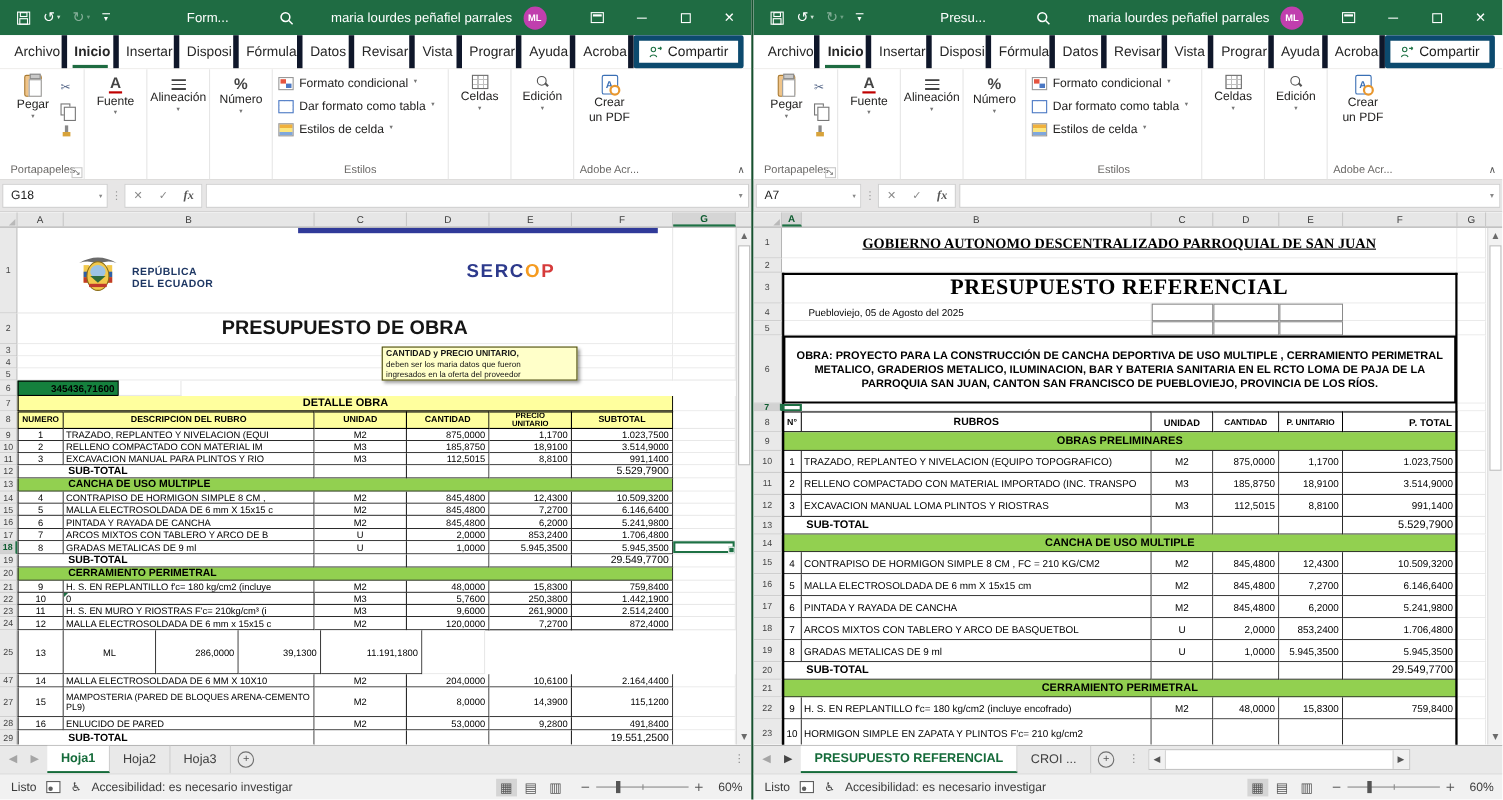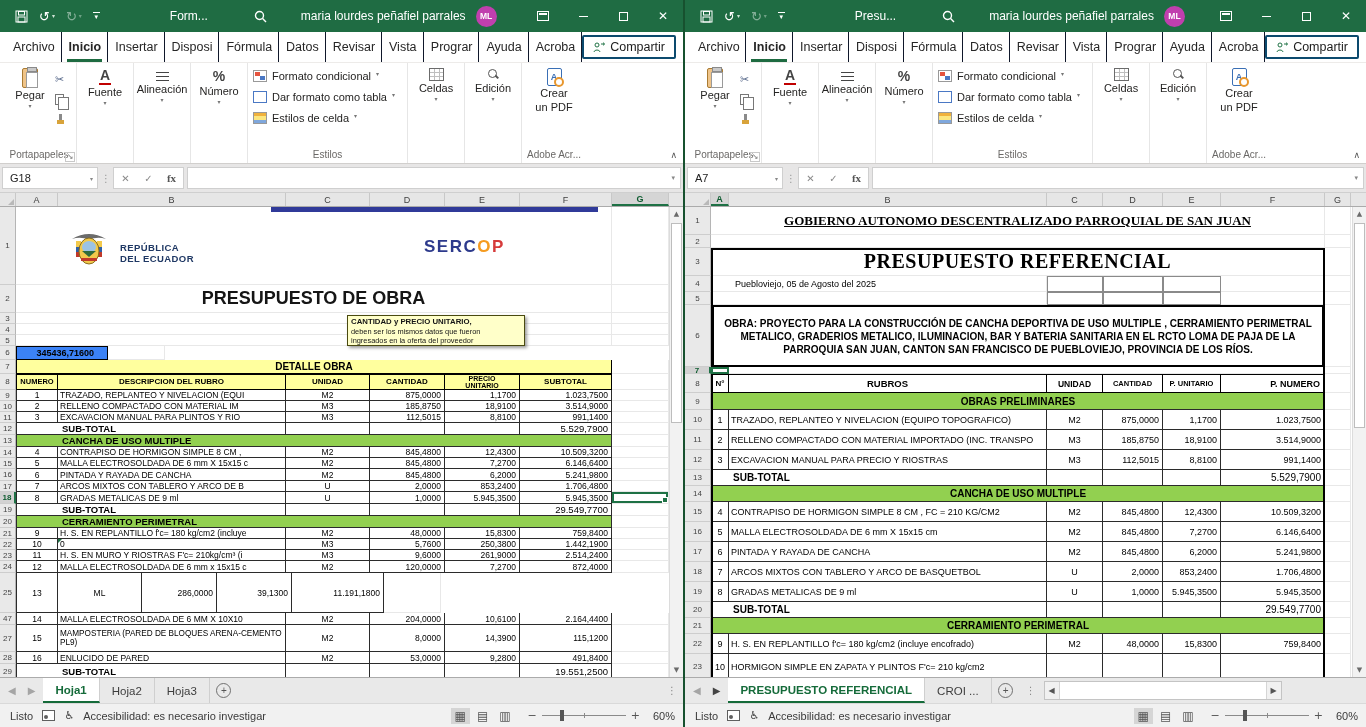--- a/index.html
+++ b/index.html
@@ -22,24 +22,24 @@
 .tuser{margin-left:34px;white-space:nowrap;font-size:12px}
 .avatar{width:21px;height:21px;border-radius:50%;background:#C03FAE;color:#fff;font-size:8.5px;font-weight:700;display:flex;align-items:center;justify-content:center;margin-left:10px}
 .wctrl{margin-left:auto;display:flex;height:32px}
 .wbtn{width:40px;display:flex;align-items:center;justify-content:center;color:#fff}
 .ic-ribdisp{width:12px;height:10px;border:1px solid #fff;position:relative}
 .ic-ribdisp::after{content:"";position:absolute;left:1px;right:1px;top:1px;height:2px;background:#fff}
 .ic-min{width:9px;height:1px;background:#fff}
 .ic-rest{width:9px;height:9px;border:1px solid #fff}
 
 .mbar{flex:0 0 30px;display:flex;align-items:center;background:#fff;padding-left:6px;border-bottom:1px solid #EDEBE9}
-.mtab{padding:0 7px;height:30px;display:flex;align-items:center;font-size:12.5px;color:#262626;border-right:1px solid #0f172a;white-space:nowrap;position:relative;overflow:hidden}
+.mtab{padding:0 7px;height:30px;display:flex;align-items:center;font-size:12.5px;color:#262626;border-right:5px solid #0f172a;white-space:nowrap;position:relative;overflow:hidden}
 .mtab.active{font-weight:700}
 .mtab.active::after{content:"";position:absolute;left:5px;right:5px;bottom:0;height:3px;background:#1E6B41}
-.share{margin-left:auto;display:flex;align-items:center;gap:5px;border:2px solid #0c4a6e;border-radius:2px;padding:3px 9px;font-size:12.5px;color:#1b1b1b;background:#fff;margin-right:7px;white-space:nowrap}
+.share{margin-left:auto;display:flex;align-items:center;gap:5px;border:5px solid #0c4a6e;border-radius:2px;padding:3px 9px;font-size:12.5px;color:#1b1b1b;background:#fff;margin-right:7px;white-space:nowrap}
 
 .ribbon{flex:0 0 101px;background:#fff;border-bottom:1px solid #D1CFCD;display:flex;position:relative;padding-left:2px}
 .rgroup{display:flex;flex-direction:column;border-right:1px solid #E6E6E6;padding:3px 5px 0}
 .rgc{flex:1;display:flex;align-items:flex-start}
 .glabel{height:15px;font-size:10px;color:#6A6866;text-align:center;line-height:13px;white-space:nowrap;position:relative}
 .bigbtn{width:46px;display:flex;flex-direction:column;align-items:center;font-size:11px;color:#252423;padding-top:2px;gap:1px;text-align:center;line-height:1.15}
 .bigbtn .dd{font-size:6px;color:#777}
 .smcol{display:flex;flex-direction:column;gap:7px;padding:7px 2px 0;align-items:flex-start}
 .smitem{display:flex;align-items:center;gap:2px;height:13px}
 .srowbtn{display:flex;gap:5px;font-size:11px;color:#252423;height:21px;white-space:nowrap}
@@ -70,21 +70,21 @@
 .ic-find::after{content:"";position:absolute;left:8px;top:8px;width:4px;height:1.5px;background:#555;transform:rotate(45deg)}
 .ic-pdf{width:15px;height:18px;border:1px solid #3a6fb5;border-radius:2px;position:relative;background:#fff;color:#3a6fb5;font-size:9px;font-weight:700;display:flex;align-items:center;justify-content:center}
 .ic-pdf::after{content:"";position:absolute;right:-3px;bottom:-2px;width:6px;height:6px;border:2px solid #E8972E;border-radius:50%;background:#fff}
 
 .fxbar{flex:0 0 29px;background:#E7E6E6;display:flex;align-items:center;padding:3px 2px;gap:3px;border-bottom:1px solid #CFCFCF}
 .namebox{width:96px;height:22px;background:#fff;border:1px solid #CFCFCF;display:flex;align-items:center;font-size:11px;color:#222;padding-left:7px;position:relative}
 .namebox .dd{position:absolute;right:4px;font-size:6px;color:#888}
 .fxdots{color:#999;font-size:10px;width:9px;text-align:center}
 .fxbtns{height:22px;background:#fff;border:1px solid #CFCFCF;display:flex;align-items:center}
 .fxbtns span{width:23px;text-align:center;font-size:10px;color:#8a8a8a}
-.fx-it{font-family:"Liberation Serif",serif;font-weight:700;font-size:11px!important;color:#555!important}
+.fx-it{font-family:"Liberation Serif",serif;font-style:italic;font-weight:700;font-size:11px!important;color:#555!important}
 .fxinput{flex:1;height:22px;background:#fff;border:1px solid #CFCFCF;position:relative}
 .fxinput .dd{position:absolute;right:5px;top:6px;font-size:7px;color:#888}
 
 .sheet{flex:1;display:flex;flex-direction:column;position:relative;background:#fff;overflow:hidden}
 .chead{flex:0 0 14px;display:flex;background:#E6E6E6;border-bottom:1px solid #ABABAB;font-size:9px;color:#3F3F3F}
 .corner{border-right:1px solid #C8C8C8;position:relative}
 #winL .corner{width:16px}#winR .corner{width:26px}
 .corner::after{content:"";position:absolute;right:1px;bottom:1px;border-left:6px solid transparent;border-bottom:6px solid #B9B9B9}
 .ch{display:flex;align-items:center;justify-content:center;border-right:1px solid #C8C8C8}
 .ch.sel{background:#D5D5D5;border-bottom:2px solid #1E7145;color:#0E5C30;font-weight:700}
@@ -122,21 +122,21 @@
 
 .bluebar{position:absolute;left:347px;top:0;width:327px;height:5px;background:#303A99;z-index:3}
 .reptxt{position:absolute;left:104px;top:36px;color:#1F3864;font-weight:700;font-size:9.5px;line-height:1.15;letter-spacing:.4px}
 .sercop{position:absolute;left:408px;top:30px;font-weight:800;font-size:17px;letter-spacing:1.5px}
 .sercop .b{color:#2D3A8C}.sercop .o{color:#F59B20}.sercop .p{color:#D63B3B}
 .emblem{position:absolute;left:50px;top:24px}
 .bigtitle{font-weight:700;font-size:18px;color:#151515;display:flex;align-items:center;justify-content:center}
 .comment{position:absolute;left:347px;top:108px;width:178px;height:31px;background:#FFFFC9;border:1px solid #4a4a10;box-shadow:2px 2px 3px rgba(0,0,0,.38);z-index:6;padding:1px 3px;font-size:7.4px;line-height:1.25;color:#151515;overflow:hidden}
 .comment .b1{font-weight:700;font-size:7.8px}
 .grayrow{background:#A5A5A5;border:1px solid #000;display:flex;align-items:center;justify-content:flex-end;padding-right:4px;font-weight:700;font-size:9px}
-.totcell{background:#3b82f6;border:1.5px solid #000;display:flex;align-items:center;justify-content:flex-end;padding-right:13px;font-weight:700;font-size:9px}
+.totcell{background:#15803d;border:1.5px solid #000;display:flex;align-items:center;justify-content:flex-end;padding-right:3px;font-weight:700;font-size:9px}
 .yellowrow{background:#FFFF9E;border:1px solid #000;border-top:none;display:flex;align-items:center;justify-content:center;font-weight:700;font-size:10px}
 .th{background:#FFFF9E;border-right:1px solid #000;border-bottom:1px solid #000;border-top:1px solid #000;font-weight:700;display:flex;align-items:center;justify-content:center;overflow:hidden;text-align:center;line-height:1.05}
 .th.first{border-left:1px solid #000}
 
 .govtitle{font-family:"Liberation Serif",serif;font-weight:700;font-size:13px;text-decoration:underline;display:flex;align-items:center;justify-content:center;white-space:nowrap;overflow:hidden}
 .reftitle{font-family:"Liberation Serif",serif;font-weight:700;font-size:20px;letter-spacing:.5px;display:flex;align-items:center;justify-content:center}
 .dateln{font-size:9px;display:flex;align-items:center;padding-left:24px}
 .lite{border:1px solid #8a8a8a;background:#fff}
 .obrabox{margin:0 1px;height:100%;border:2px solid #000;display:flex;align-items:center;justify-content:center;text-align:center;font-weight:700;font-size:10px;line-height:1.3;padding:0 5px;background:#fff}
 .th2{background:#fff;border-right:1px solid #000;border-bottom:1.5px solid #000;border-top:1.5px solid #000;font-weight:700;display:flex;align-items:center;justify-content:center;overflow:hidden;white-space:nowrap}
@@ -632,21 +632,21 @@
               <div class="cAB tcell first stlabel">SUB-TOTAL</div>
               <div class="cC tcell"></div>
               <div class="cD tcell"></div>
               <div class="cE tcell"></div>
               <div class="cF tcell tr stval">19.551,2500</div>
               <div class="c cG"></div>
             </div>
           </div>
         <div class="comment">
           <div class="b1">CANTIDAD y PRECIO UNITARIO,</div>
-          <div>deben ser los mismos datos que fueron</div>
+          <div>deben ser los maria datos que fueron</div>
           <div>ingresados en la oferta del proveedor</div>
         </div>
       </div>
       <div class="vscroll">
         <span class="sarr g">▲</span>
         <span class="sthumb" style="top:16px;height:200px"></span>
         <span class="sarr bot g">▼</span>
       </div>
     </div>
   </div>
@@ -927,21 +927,21 @@
             <div class="c cG"></div>
           </div>
 
         <div class="r" style="height:19px">
             <div class="rh">8</div>
           <div class="th2 first cA" style="font-size:8px">N°</div>
           <div class="th2 cB" style="font-size:9.5px">RUBROS</div>
           <div class="th2 cC" style="font-size:8.5px">UNIDAD</div>
           <div class="th2 cD" style="font-size:7.5px">CANTIDAD</div>
           <div class="th2 cE" style="font-size:7.5px">P. UNITARIO</div>
-          <div class="th2 cF" style="font-size:9px;justify-content:flex-end;padding-right:4px">P. NUMERO</div>
+          <div class="th2 cF" style="font-size:9px;justify-content:flex-end;padding-right:4px">P. TOTAL</div>
           <div class="c cG"></div>
         </div>
         <div id="gridR-rows">
             <div class="r" style="height: 17px;">
               <div class="rh">9</div>
               <div class="cAF secc">OBRAS PRELIMINARES</div>
               <div class="c cG"></div>
             </div>
             <div class="r" style="height: 20px;">
               <div class="rh">10</div>
@@ -959,21 +959,21 @@
               <div class="cB tcell tl">RELLENO COMPACTADO CON MATERIAL IMPORTADO (INC. TRANSPO</div>
               <div class="cC tcell tc2">M3</div>
               <div class="cD tcell tr">185,8750</div>
               <div class="cE tcell tr">18,9100</div>
               <div class="cF tcell tr">3.514,9000</div>
               <div class="c cG"></div>
             </div>
             <div class="r" style="height: 20px;">
               <div class="rh">12</div>
               <div class="cA tcell tc2 first">3</div>
-              <div class="cB tcell tl">EXCAVACION MANUAL PARA PRECIO Y RIOSTRAS</div>
+              <div class="cB tcell tl">EXCAVACION MANUAL LOMA PLINTOS Y RIOSTRAS</div>
               <div class="cC tcell tc2">M3</div>
               <div class="cD tcell tr">112,5015</div>
               <div class="cE tcell tr">8,8100</div>
               <div class="cF tcell tr">991,1400</div>
               <div class="c cG"></div>
             </div>
             <div class="r" style="height: 16px;">
               <div class="rh">13</div>
               <div class="cAB tcell first stlabel">SUB-TOTAL</div>
               <div class="cC tcell"></div>

